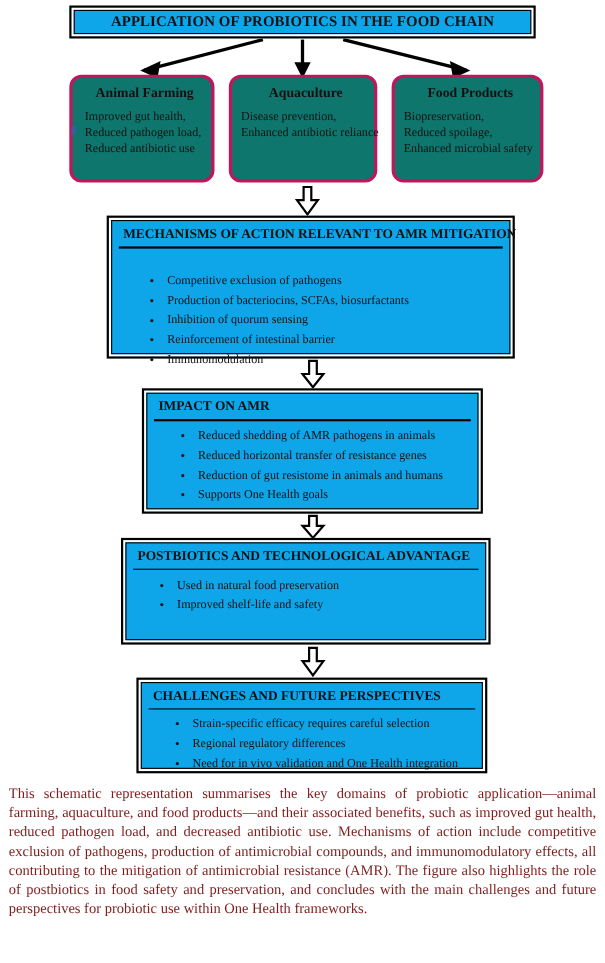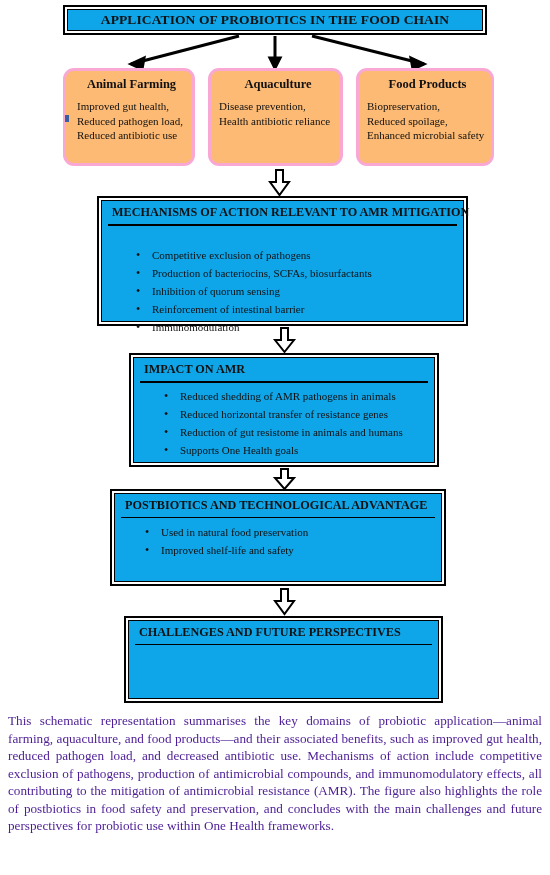--- a/index.html
+++ b/index.html
@@ -53,22 +53,22 @@
     font-weight: bold;
     font-size: 13.5px;
     letter-spacing: 0.1px;
     text-align: center;
   }
 
   
   .rbox {
     position: absolute;
     box-sizing: border-box;
-    background: #fdba74;
-    border: 3px solid #f9a8d4;
+    background: #0f766e;
+    border: 3px solid #be185d;
     border-radius: 11px;
     padding: 6px 2px 5px 7px;
   }
   .rbox .rbox-title {
     text-align: center;
     font-weight: bold;
     font-size: 12.5px;
     margin-bottom: 7px;
     white-space: nowrap;
   }
@@ -149,21 +149,21 @@
   
   #caption {
     position: absolute;
     left: 8px;
     top: 712px;
     width: 534px;
     font-size: 13.2px;
     line-height: 1.33;
     text-align: justify;
     text-justify: inter-word;
-    color: #4c1d95;
+    color: #7f1d1d;
   }
 </style>
 </head>
 <body>
 
 <div id="figure">
 
   <svg id="connectors" viewBox="0 0 550 706">
 
     <g stroke="#000" stroke-width="3" fill="#000">
@@ -206,21 +206,21 @@
       <div>Improved gut health,</div>
       <div>Reduced pathogen load,</div>
       <div>Reduced antibiotic use</div>
     </div>
   </div>
 
   <div class="rbox" id="app-box-2">
     <div class="rbox-title">Aquaculture</div>
     <div class="rbox-body">
       <div>Disease prevention,</div>
-      <div>Health antibiotic reliance</div>
+      <div>Enhanced antibiotic reliance</div>
     </div>
   </div>
 
   <div class="rbox" id="app-box-3">
     <div class="rbox-title">Food Products</div>
     <div class="rbox-body">
       <div>Biopreservation,</div>
       <div>Reduced spoilage,</div>
       <div>Enhanced microbial safety</div>
     </div>
@@ -257,18 +257,23 @@
       <ul class="bullets tight">
         <li>Used in natural food preservation</li>
         <li>Improved shelf-life and safety</li>
       </ul>
     </div>
   </div>
 
   <div class="box" id="chal-box">
     <div class="box-inner">
       <div class="panel-title thin-rule">CHALLENGES AND FUTURE PERSPECTIVES</div>
+      <ul class="bullets tight">
+        <li>Strain-specific efficacy requires careful selection</li>
+        <li>Regional regulatory differences</li>
+        <li>Need for in vivo validation and One Health integration</li>
+      </ul>
     </div>
   </div>
 
 </div>
 
 <div id="caption">This schematic representation summarises the key domains of probiotic application—animal farming, aquaculture, and food products—and their associated benefits, such as improved gut health, reduced pathogen load, and decreased antibiotic use. Mechanisms of action include competitive exclusion of pathogens, production of antimicrobial compounds, and immunomodulatory effects, all contributing to the mitigation of antimicrobial resistance (AMR). The figure also highlights the role of postbiotics in food safety and preservation, and concludes with the main challenges and future perspectives for probiotic use within One Health frameworks.</div>
 
 </body></html>

